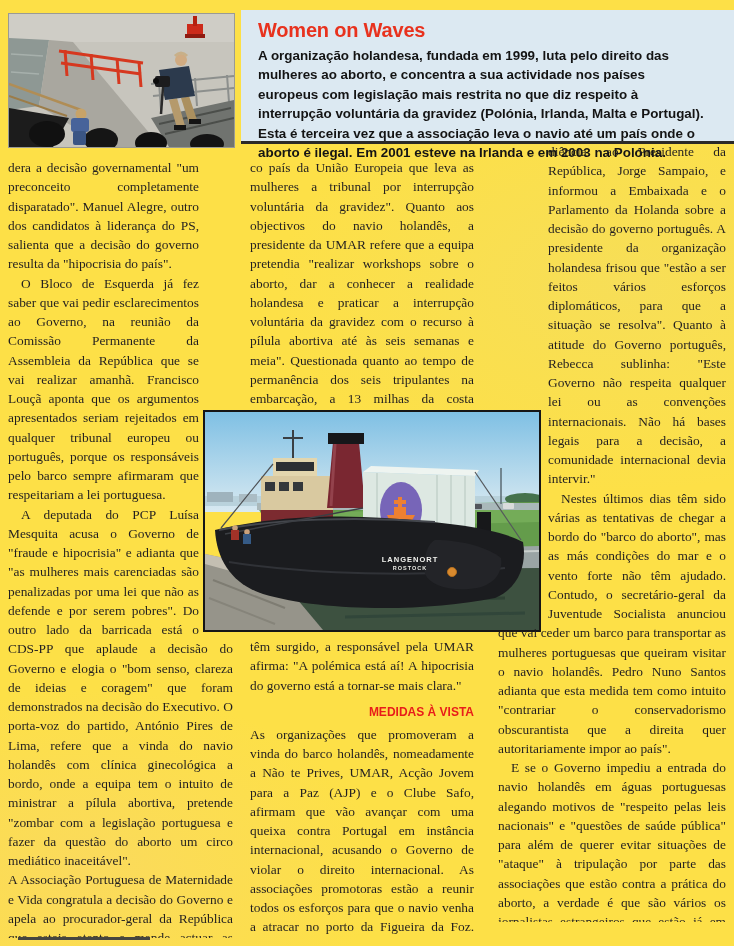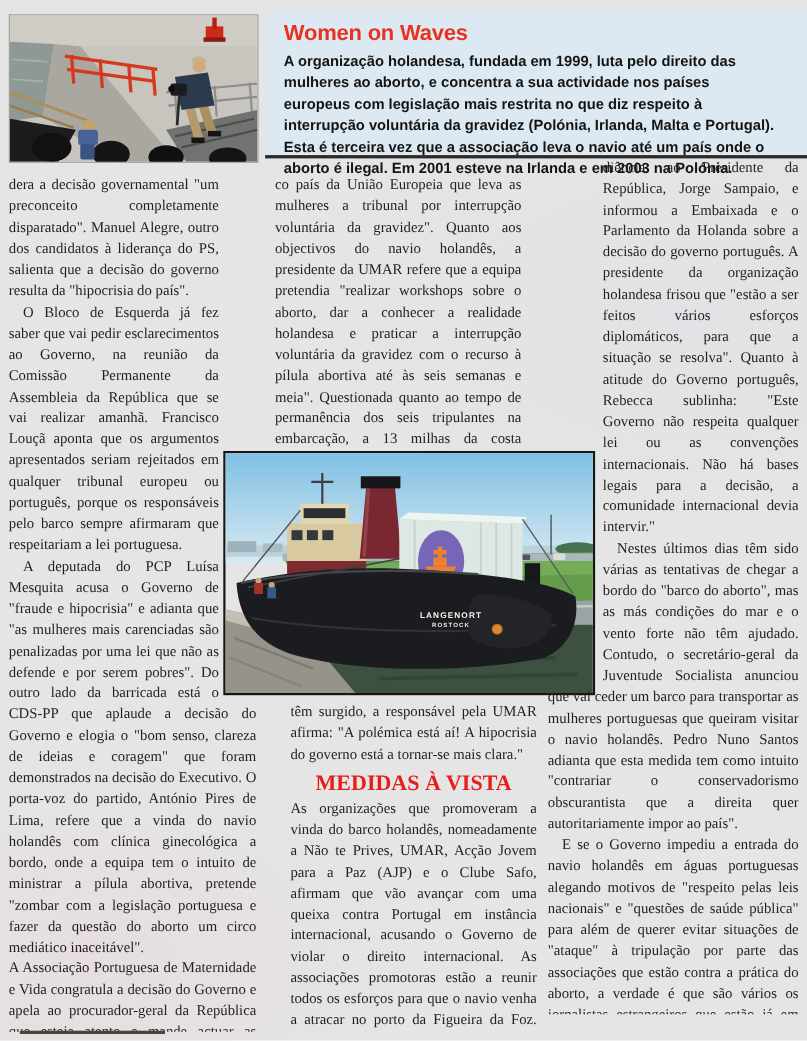--- a/index.html
+++ b/index.html
@@ -1,18 +1,18 @@
 <!DOCTYPE html>
 <html><head>
 <meta charset="utf-8">
 <style>
   html,body{margin:0;padding:0;}
   .page{
     position:relative; width:734px; height:946px;
-    background:#e5e5e5; overflow:hidden;
+    background:#fde047; overflow:hidden;
     font-family:"Liberation Serif", serif;
   }
   .tint{
     position:absolute; inset:0; pointer-events:none;
     background:
       radial-gradient(420px 260px at 12% 92%, rgba(238,190,190,.18), transparent 70%),
       radial-gradient(500px 300px at 85% 30%, rgba(190,205,230,.10), transparent 70%);
   }
   
   .infobox{
@@ -33,27 +33,27 @@
   .photo-dock{ left:8px; top:13px; width:225px; height:133px; border:1px solid #9a9a94; }
   .photo-ship{ left:203px; top:410px; width:334px; height:218px; border:2px solid #161616; }
   
   .col{
     position:absolute; text-align:justify; color:#221f20;
     font-size:13.4px; line-height:19.25px; overflow:hidden;
   }
   .col p{ margin:0; }
   .col p.ind{ text-indent:13px; }
   .redhead{
-    font-family:Liberation Serif, serif; font-weight:bold;
-    color:#e81d1a; font-size:20px; line-height:17px;
-    margin:9px 0 4px 0; text-align:center;
+    font-family:Liberation Sans, sans-serif; font-weight:bold;
+    color:#e81d1a; font-size:12px; line-height:17px;
+    margin:9px 0 4px 0; text-align:right;
   }
   .col1{ left:8px;  top:158px; width:225px; height:780px; }
   .col2t{ left:250px; top:158px; width:224px; height:248px; }
-  .col2b{ left:250px; top:637px; width:224px; height:301px;margin-left:14px; }
+  .col2b{ left:250px; top:637px; width:224px; height:301px; }
   .col3{ left:498px; top:142px; width:228px; height:780px; }
   .spacer-r{ float:right; width:34px; height:219px; margin-top:252px; }
   .spacer-l{ float:left;  width:50px; height:219px; margin-top:252px; }
   .partial-rule{
     position:absolute; left:18px; top:937px; width:132px; height:3px;
     background:#47463f;
   }
 </style>
 </head>
 <body>

